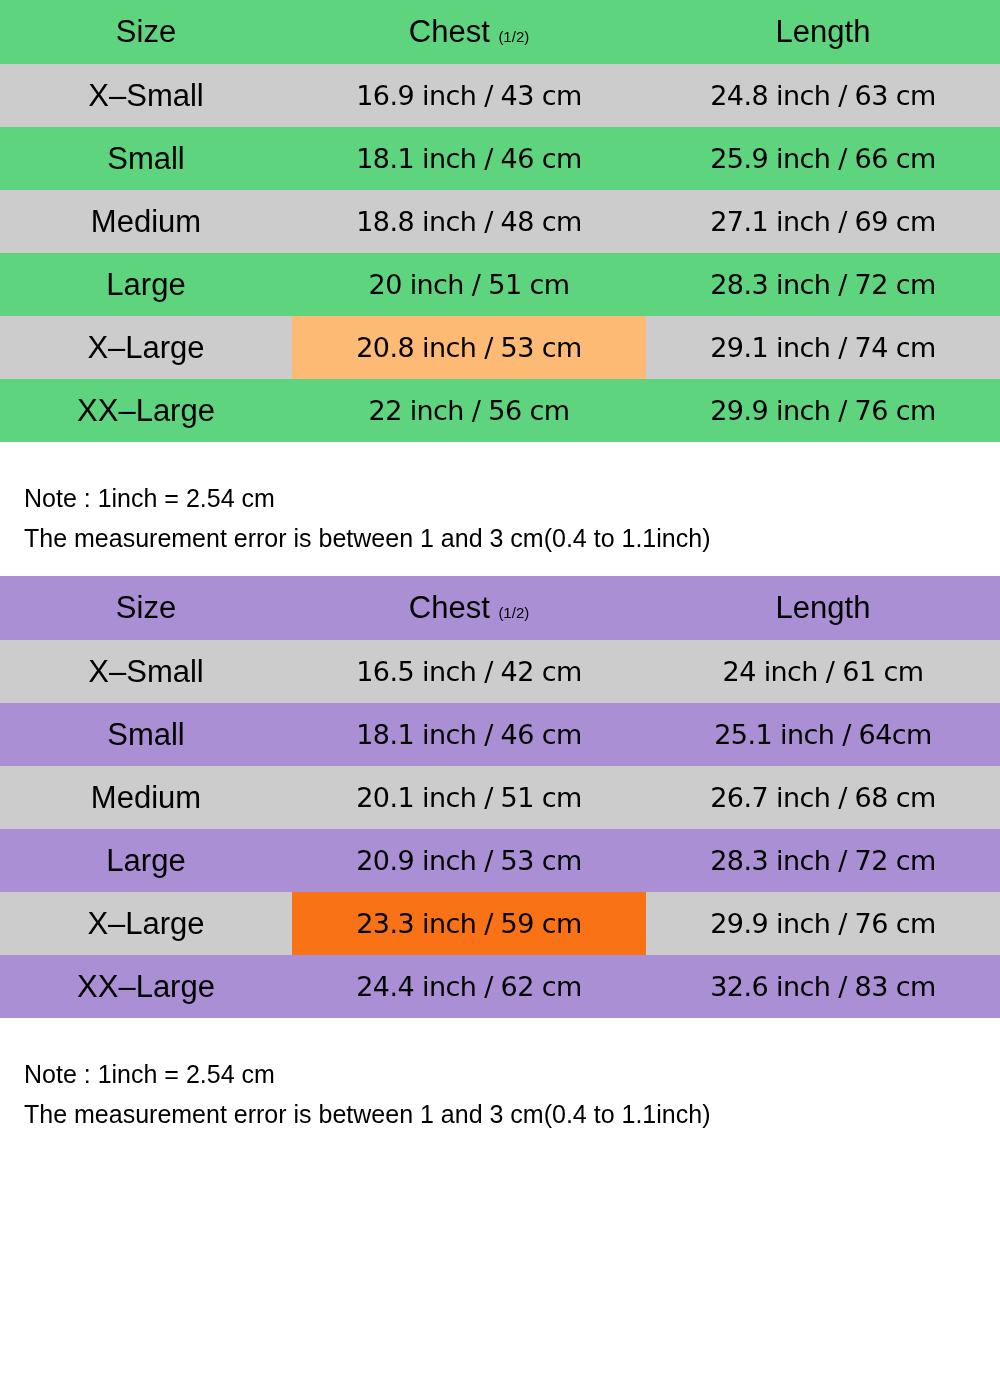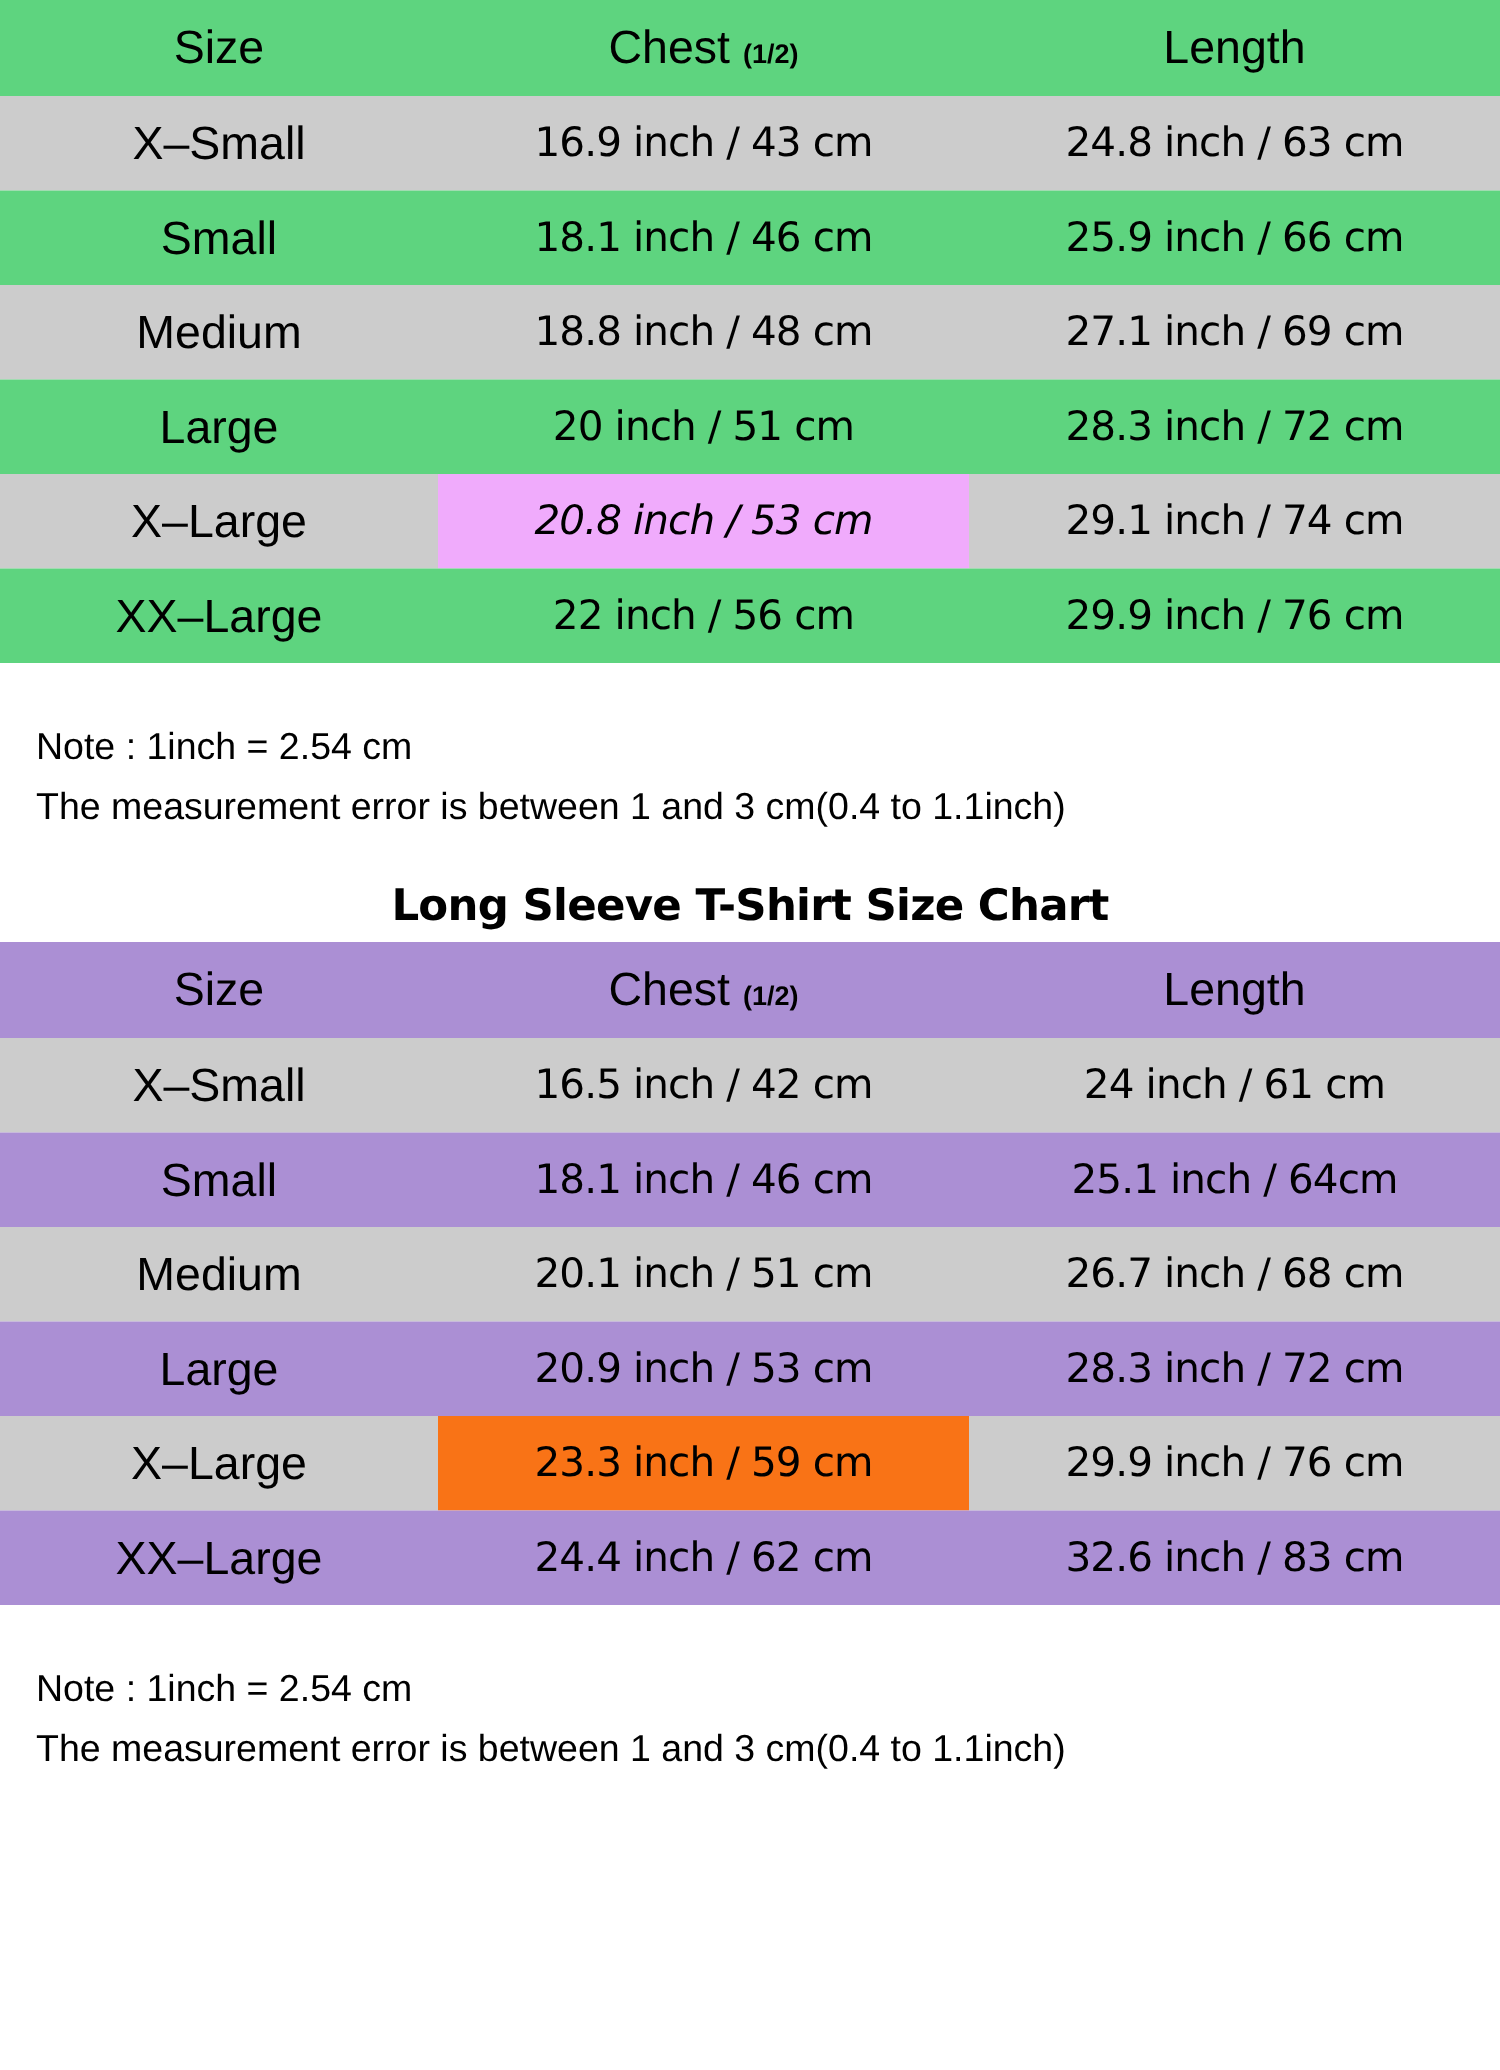--- a/index.html
+++ b/index.html
@@ -48,22 +48,21 @@
     border: 0;
   }
   
   .hdr-cell {
     height: 64px;
     font-size: 31px;
     font-weight: normal;
     font-family: "Liberation Sans", sans-serif;
   }
   .hdr-cell .sub {
-    font-size: 18px;
-    font-weight: bold;
+    font-size: 15px;
   }
   
   .row-size {
     height: 63px;
     font-size: 31px;
     font-family: "Liberation Sans", sans-serif;
   }
   .row-val {
     height: 63px;
     font-size: 27px;
@@ -117,41 +116,40 @@
           <td class="row-val" style="background: rgb(204, 204, 204);">18.8 inch / 48 cm</td>
           <td class="row-val" style="background: rgb(204, 204, 204);">27.1 inch / 69 cm</td>
         </tr>
         <tr>
           <td class="row-size" style="background: rgb(94, 212, 127);">Large</td>
           <td class="row-val" style="background: rgb(94, 212, 127);">20 inch / 51 cm</td>
           <td class="row-val" style="background: rgb(94, 212, 127);">28.3 inch / 72 cm</td>
         </tr>
         <tr>
           <td class="row-size" style="background: rgb(204, 204, 204);">X–Large</td>
-          <td class="row-val" style="background: #f0abfc; font-style: italic;">20.8 inch / 53 cm</td>
+          <td class="row-val" style="background: #fdba74;">20.8 inch / 53 cm</td>
           <td class="row-val" style="background: rgb(204, 204, 204);">29.1 inch / 74 cm</td>
         </tr>
         <tr>
           <td class="row-size" style="background: rgb(94, 212, 127);">XX–Large</td>
           <td class="row-val" style="background: rgb(94, 212, 127);">22 inch / 56 cm</td>
           <td class="row-val" style="background: rgb(94, 212, 127);">29.9 inch / 76 cm</td>
         </tr>
       </tbody>
     </table>
 
     <div class="notes">
       <div class="note-line">Note : 1inch = 2.54 cm</div>
       <div class="note-line">The measurement error is between 1 and 3 cm(0.4 to 1.1inch)</div>
     </div>
   </div>
 
   <div class="spacer-a"></div>
 
   <div class="chart-block">
-    <div class="chart-title">Long Sleeve T-Shirt Size Chart</div>
     <table class="size-table">
       <colgroup>
         <col class="c-size">
           <col class="c-chest">
           <col class="c-length">
       </colgroup>
       <thead>
         <tr>
           <th class="hdr-cell" id="t2h0" style="background: rgb(171, 143, 212);">Size</th>
           <th class="hdr-cell" id="t2h1" style="background: rgb(171, 143, 212);"><span>Chest</span> <span class="sub">(1/2)</span></th>

